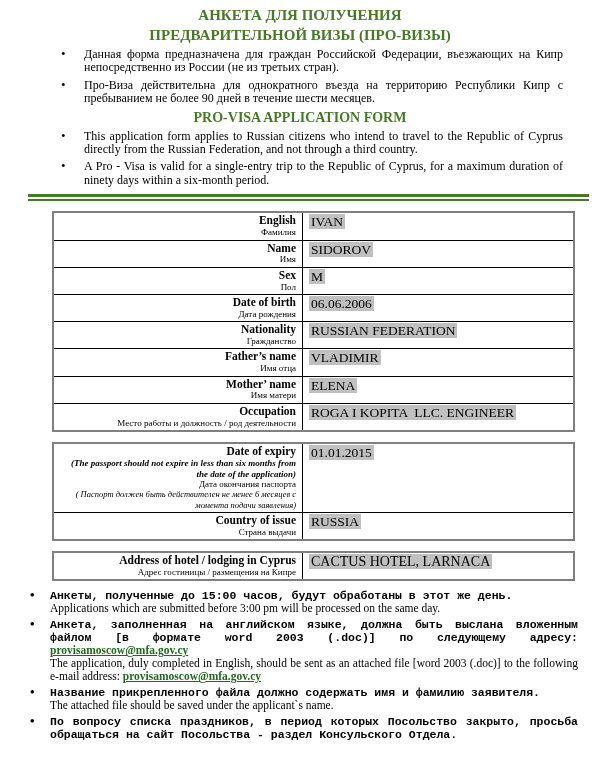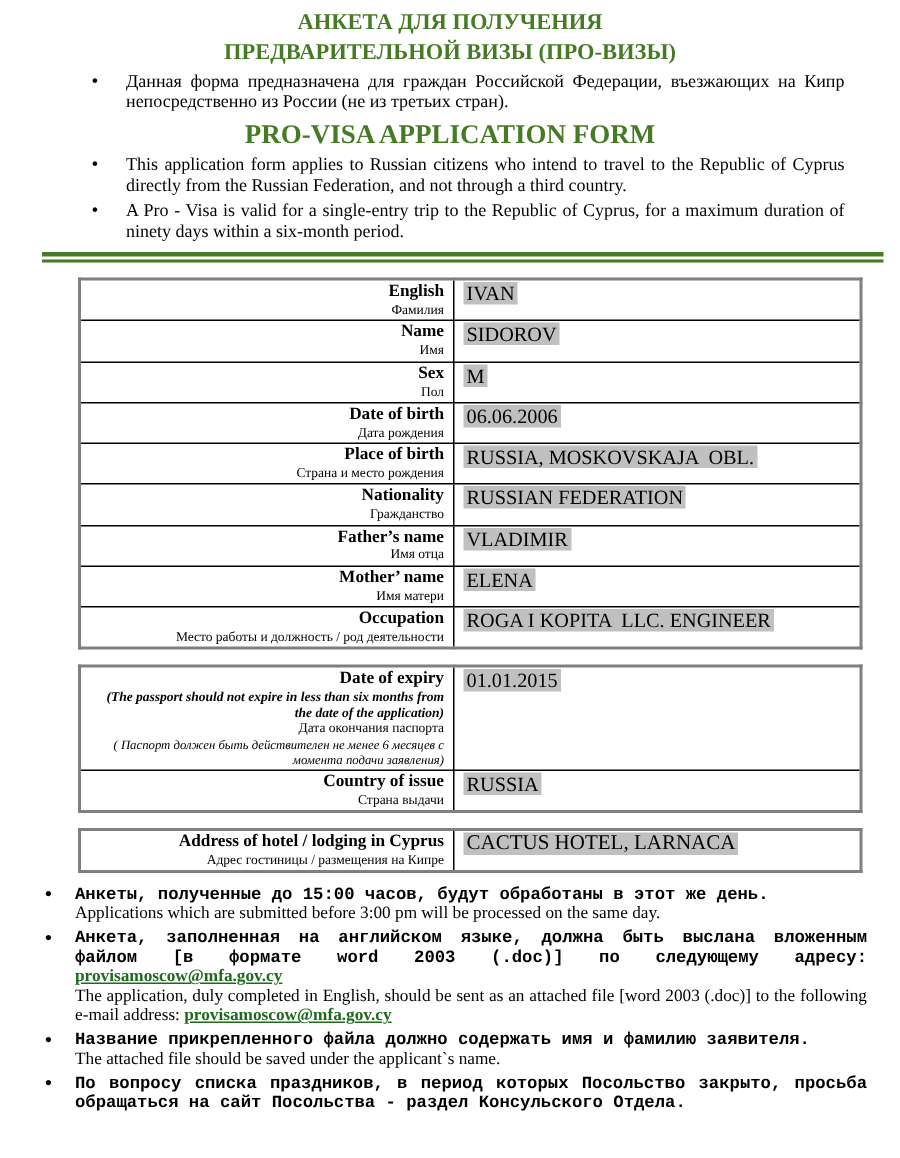--- a/index.html
+++ b/index.html
@@ -13,21 +13,21 @@
     width:600px;height:772px;overflow:hidden;background:#fff;color:#000;
     font-family:"Liberation Serif","DejaVu Serif",serif;
   }
   .doc{padding-top:6px;}
   .title{
     text-align:center;font-weight:bold;color:var(--green);
     font-size:15px;line-height:1.3;margin:0;
   }
   .title2{
     text-align:center;font-weight:bold;color:var(--green);
-    font-size:18px;line-height:1.2;margin:2px 0 2px;
+    font-size:14px;line-height:1.2;margin:2px 0 2px;
   }
   ul.bullets{list-style:none;margin:3px 37px 2px 84px;padding:0;font-size:12px;}
   ul.bullets li{position:relative;text-align:justify;line-height:1.12;margin-bottom:4px;}
   ul.bullets li::before{content:"\2022";position:absolute;left:-23px;top:-1px;font-size:13px;}
   .dblline{
     margin:7px 0 0 28px;width:561px;height:2px;background:#fff;
     border-top:3px solid var(--green);border-bottom:2px solid var(--green);
   }
   table.tbl{
     border-collapse:collapse;margin:10px 0 0 52px;width:523px;
@@ -54,20 +54,21 @@
 
 <div class="doc">
 
   <h1 class="title">
     <span>АНКЕТА ДЛЯ ПОЛУЧЕНИЯ</span><br>
     <span>ПРЕДВАРИТЕЛЬНОЙ ВИЗЫ (ПРО-ВИЗЫ)</span>
   </h1>
 
   <ul class="bullets">
     <li>Данная форма предназначена для граждан Российской Федерации, въезжающих на Кипр непосредственно из России (не из третьих стран).</li>
+    <li>Про-Виза действительна для однократного въезда на территорию Республики Кипр с пребыванием не более 90 дней в течение шести месяцев.</li>
   </ul>
 
   <div class="title2">PRO-VISA APPLICATION FORM</div>
 
   <ul class="bullets">
     <li>This application form applies to Russian citizens who intend to travel to the Republic of Cyprus directly from the Russian Federation, and not through a third country.</li>
     <li>A Pro - Visa is valid for a single-entry trip to the Republic of Cyprus, for a maximum duration of ninety days within a six-month period.</li>
   </ul>
 
   <div class="dblline"></div>
@@ -94,27 +95,20 @@
           <div class="lbl-ru">Пол</div>
         </td>
         <td class="valcell"><span class="val">M</span></td>
       </tr>
       <tr>
         <td class="lblcell">
           <div class="lbl-en">Date of birth</div>
           <div class="lbl-ru">Дата рождения</div>
         </td>
         <td class="valcell"><span class="val">06.06.2006</span></td>
-      </tr>
-      <tr>
-        <td class="lblcell">
-          <div class="lbl-en">Place of birth</div>
-          <div class="lbl-ru">Страна и место  рождения</div>
-        </td>
-        <td class="valcell"><span class="val">RUSSIA, MOSKOVSKAJA  OBL.</span></td>
       </tr>
       <tr>
         <td class="lblcell">
           <div class="lbl-en">Nationality</div>
           <div class="lbl-ru">Гражданство</div>
         </td>
         <td class="valcell"><span class="val">RUSSIAN FEDERATION</span></td>
       </tr>
       <tr>
         <td class="lblcell">

